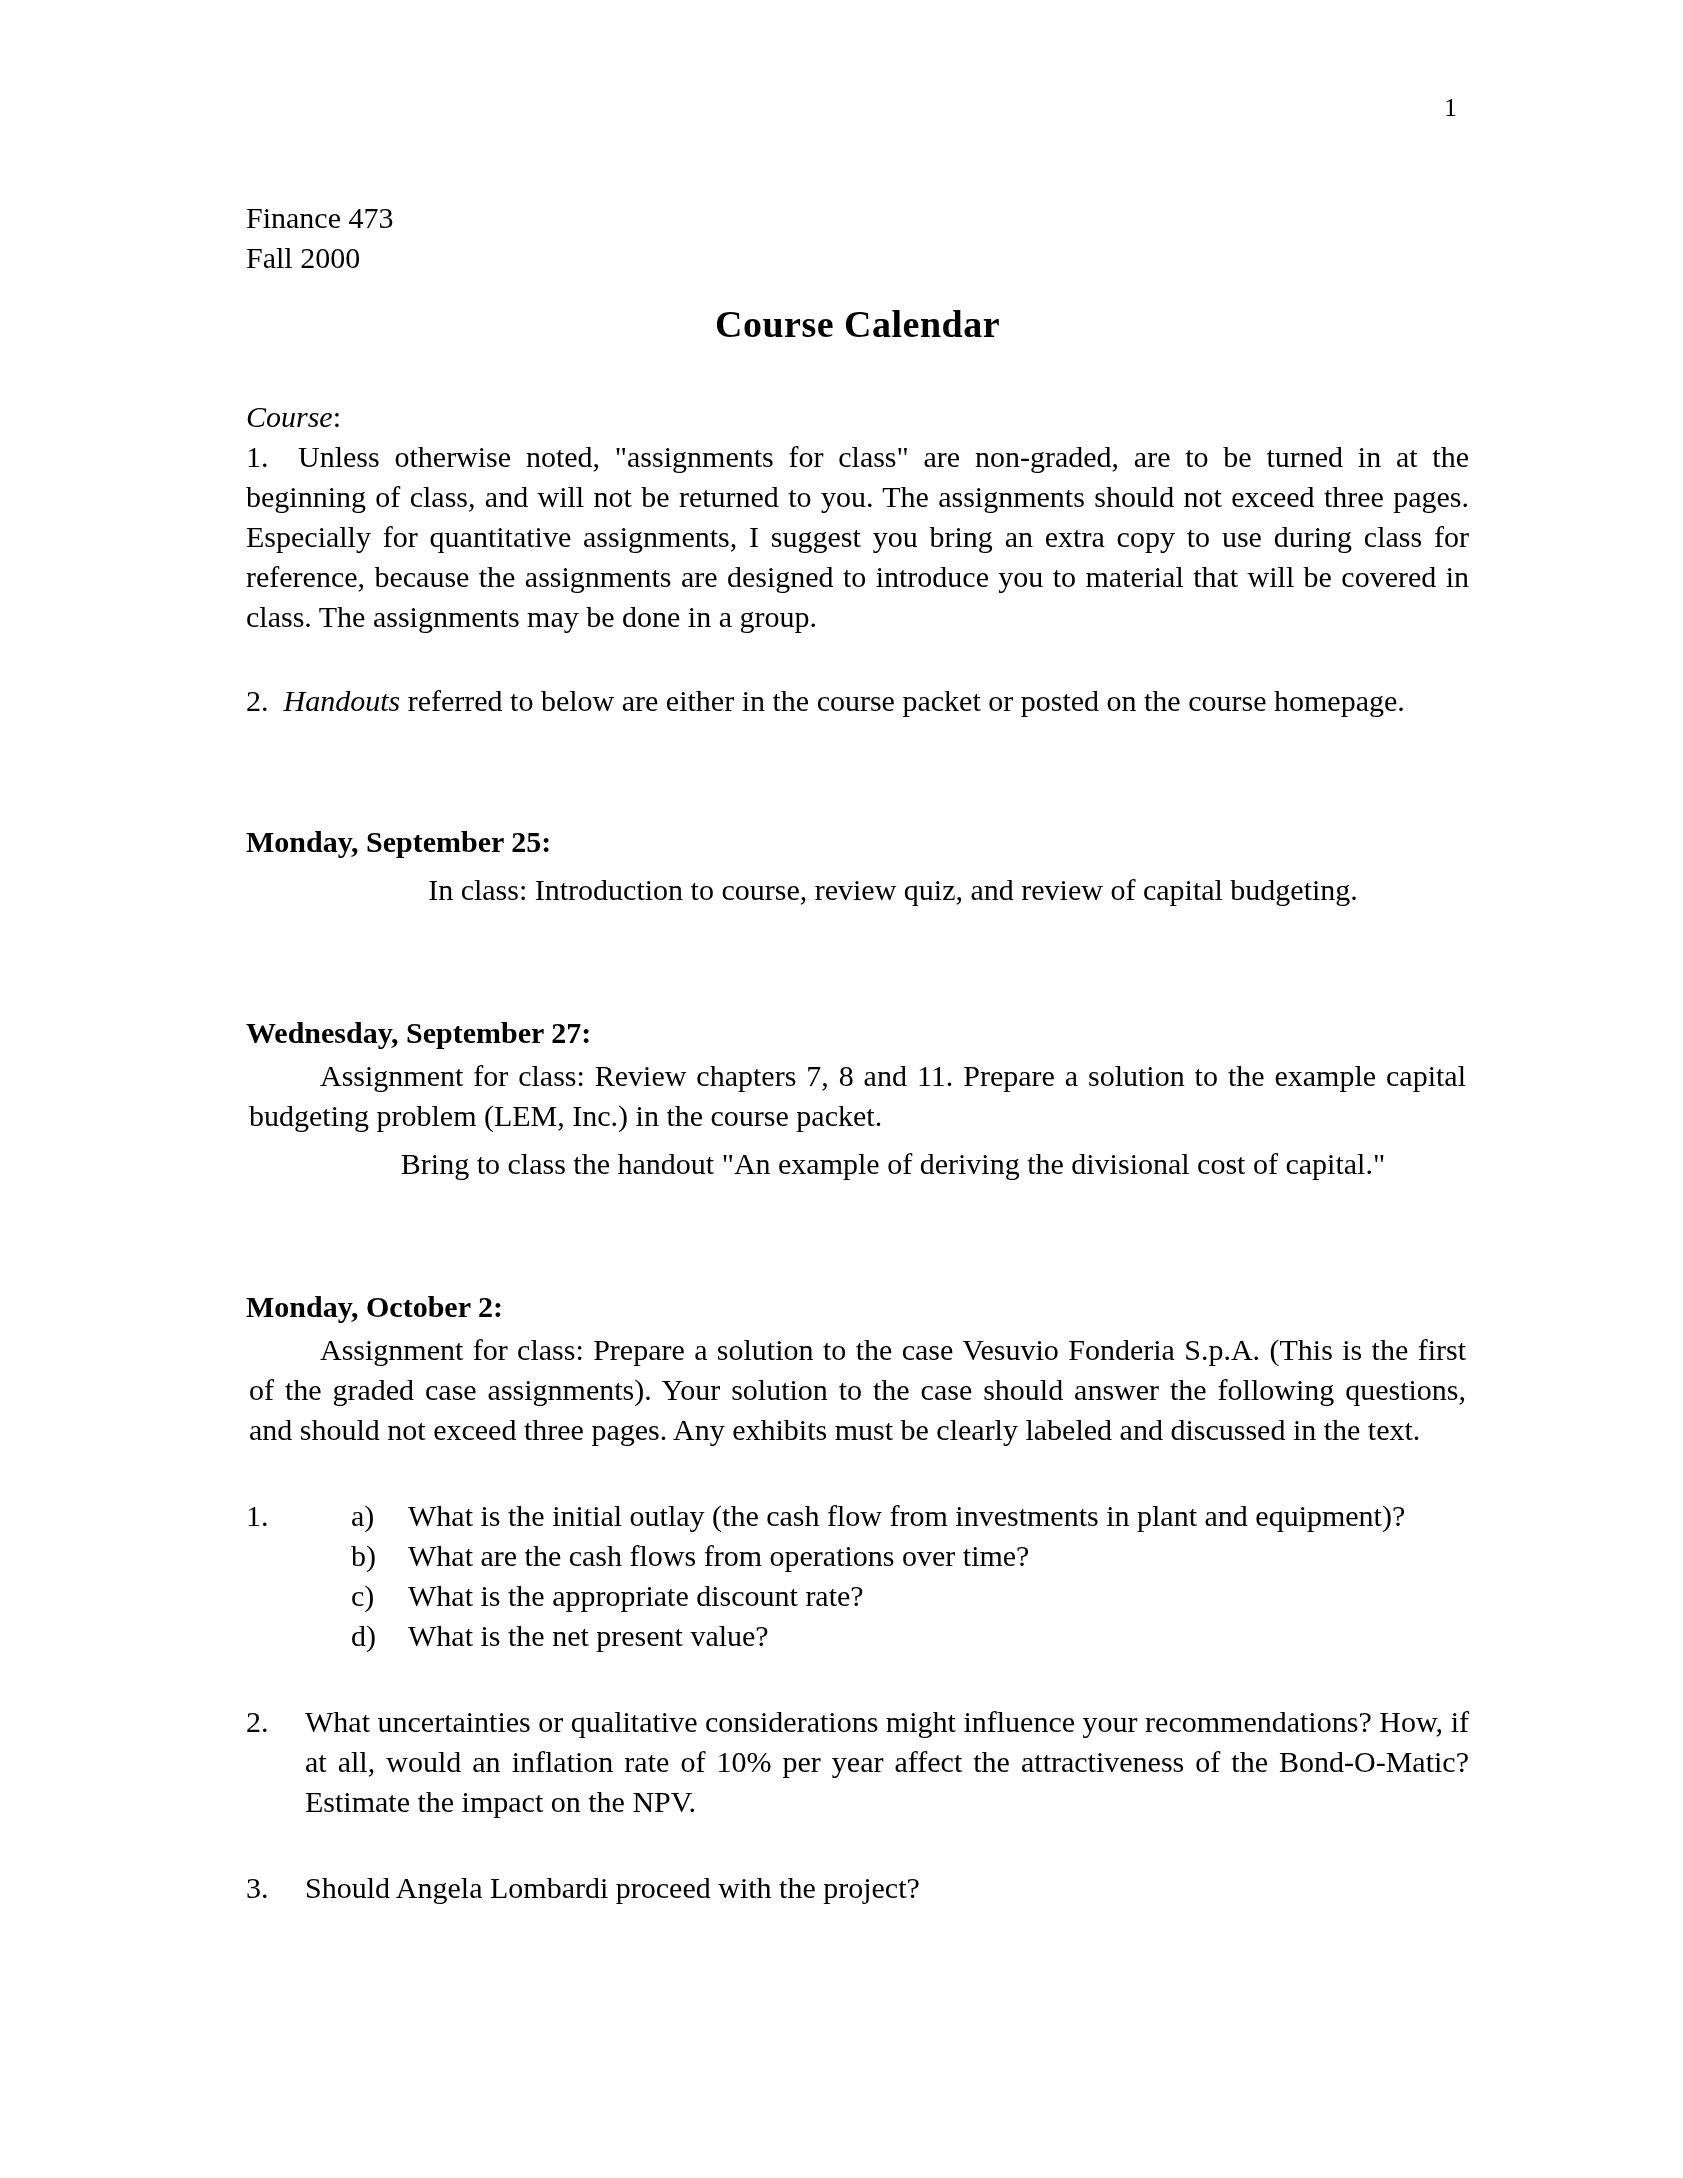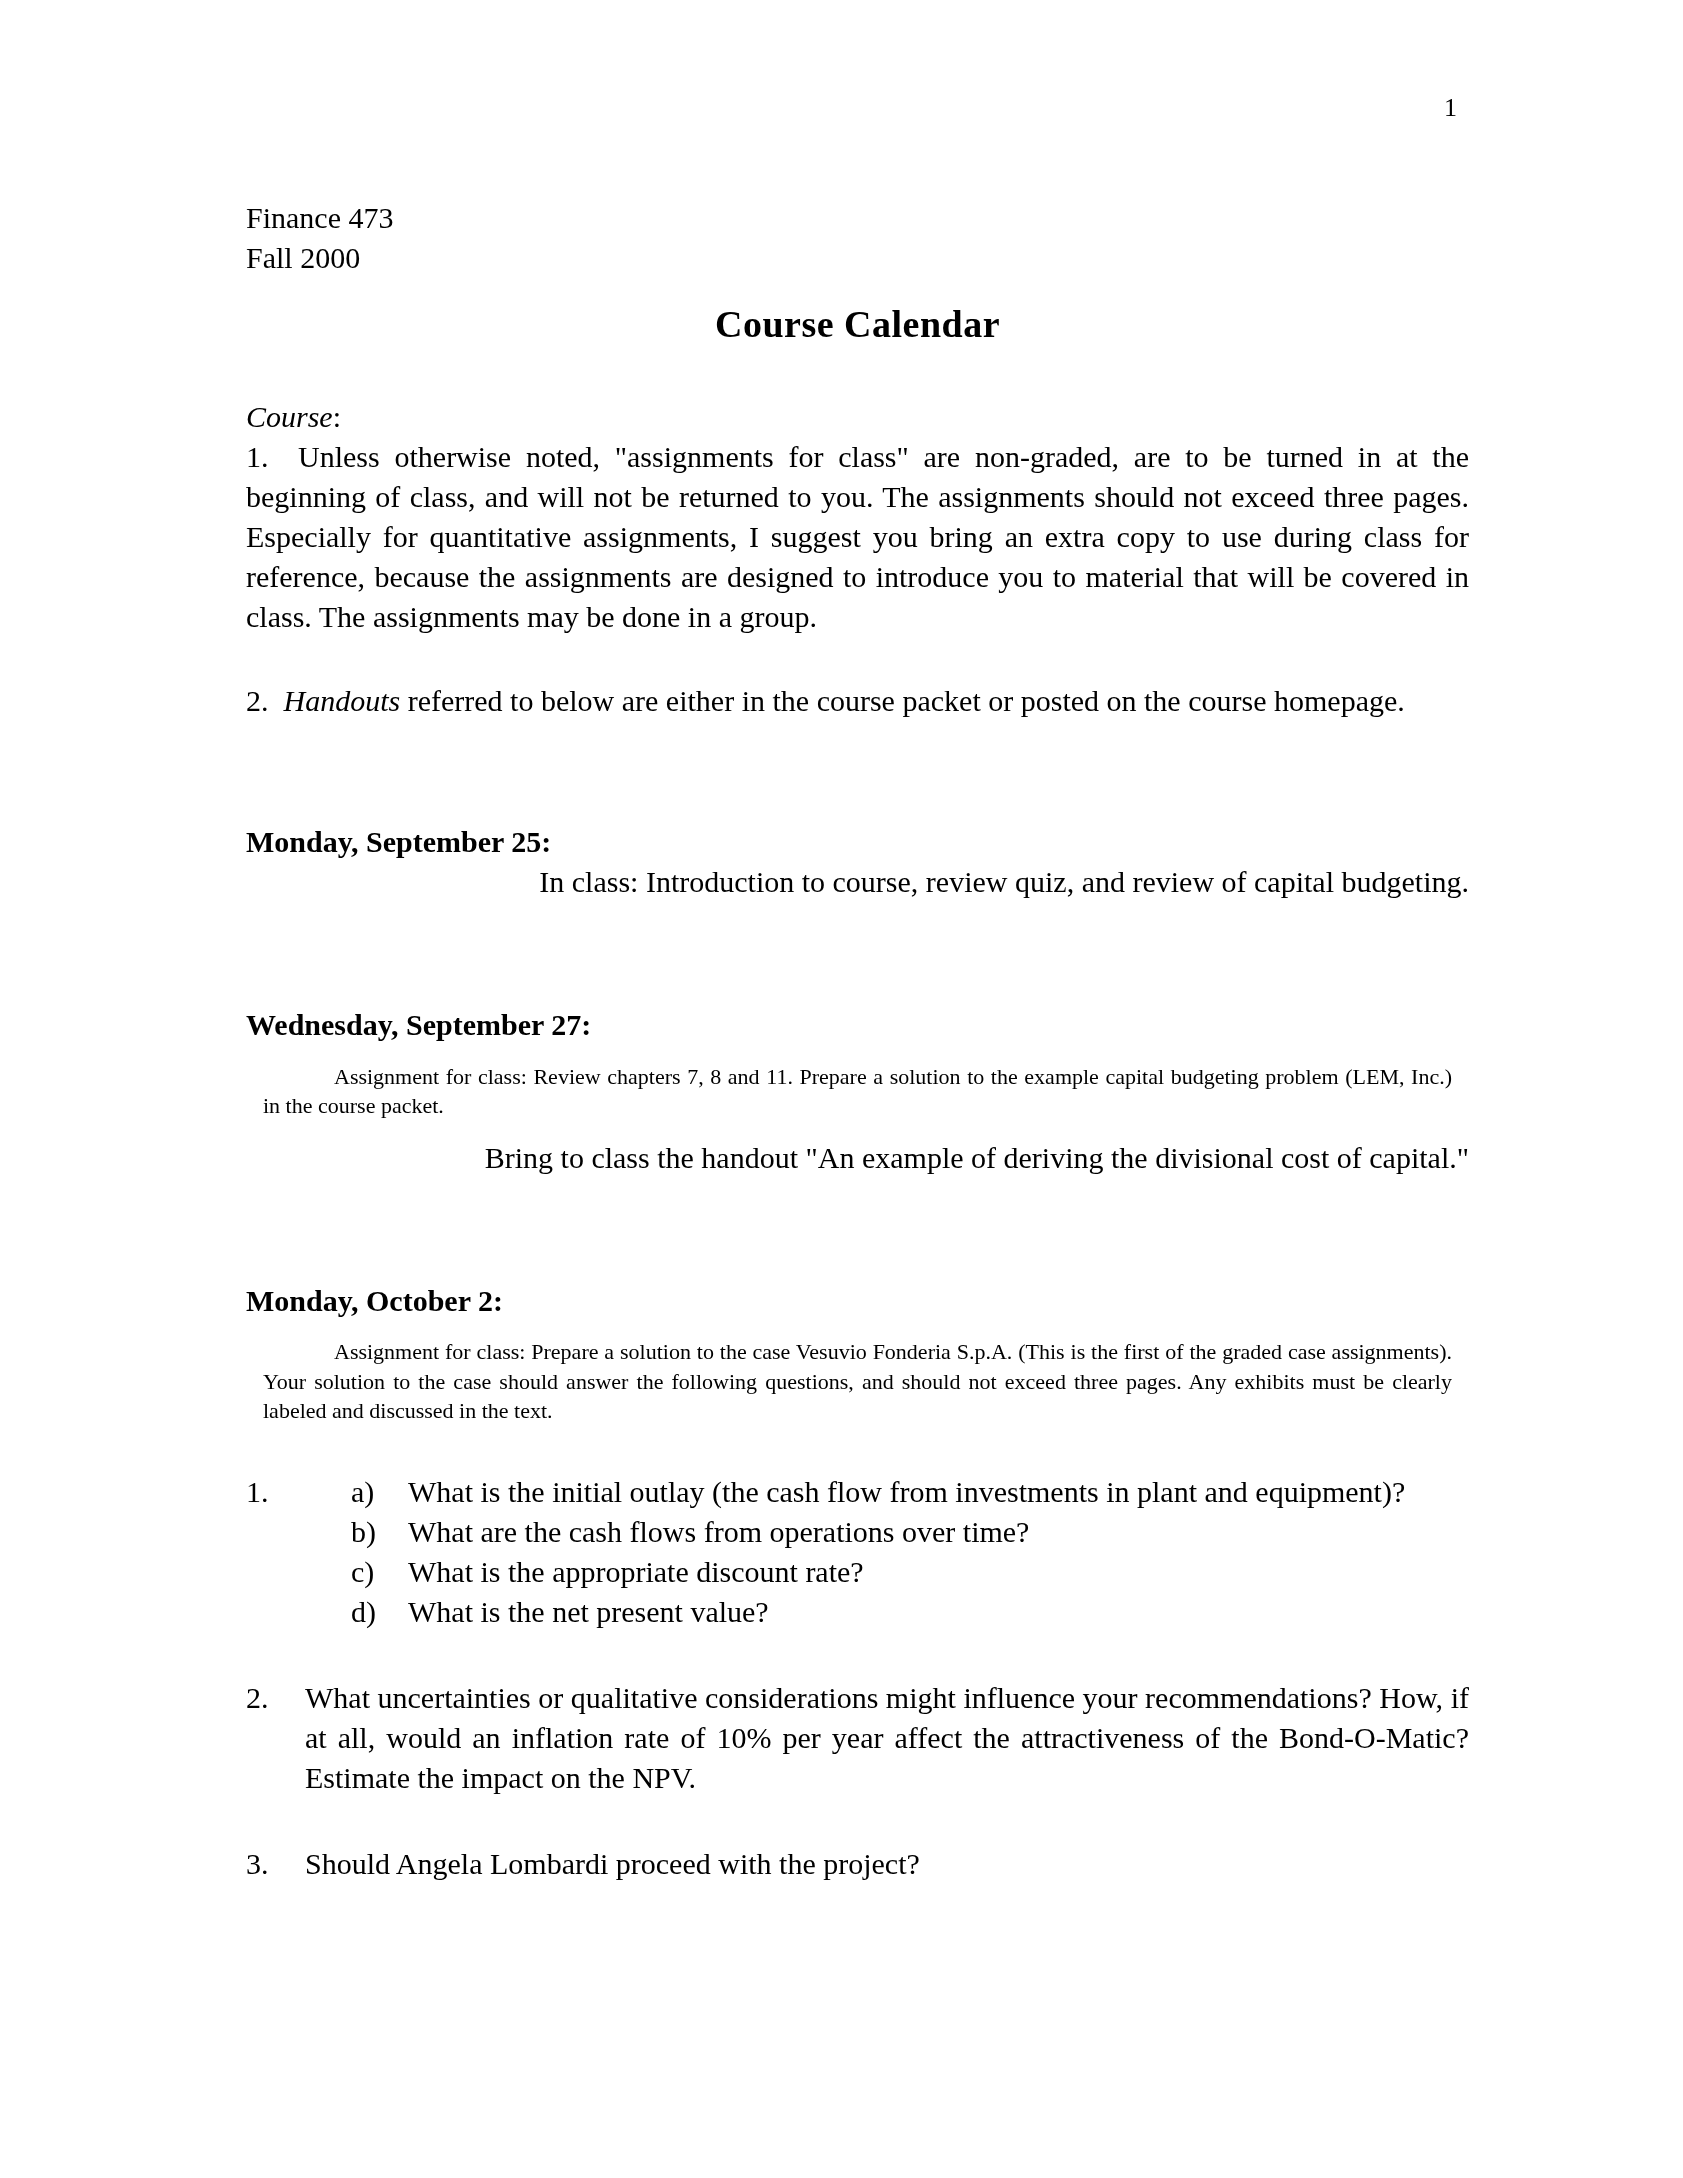--- a/index.html
+++ b/index.html
@@ -71,31 +71,31 @@
   }
   .date-heading {
     font-weight: bold;
     font-size: 30px;
     line-height: 1.33;
   }
   .date-block-1 { margin-top: 101px; }
   .date-block-2 { margin-top: 103px; }
   .date-block-3 { margin-top: 103px; }
   p.body-indent {
-    font-size: 22px;
+    font-size: 30px;
     line-height: 1.335;
     text-align: justify;
-    margin: 17px;
+    margin: 3px;
     text-indent: 71px;
   }
   p.body-plain {
     font-size: 30px;
     line-height: 1.335;
-    text-align: right;
-    margin: 0;
+    text-align: center;
+    margin: 8px;
     text-indent: 71px;
   }
   .qlist {
     margin: 0;
     padding: 0;
     list-style: none;
   }
   .qlist > li {
     position: relative;
     font-size: 30px;

